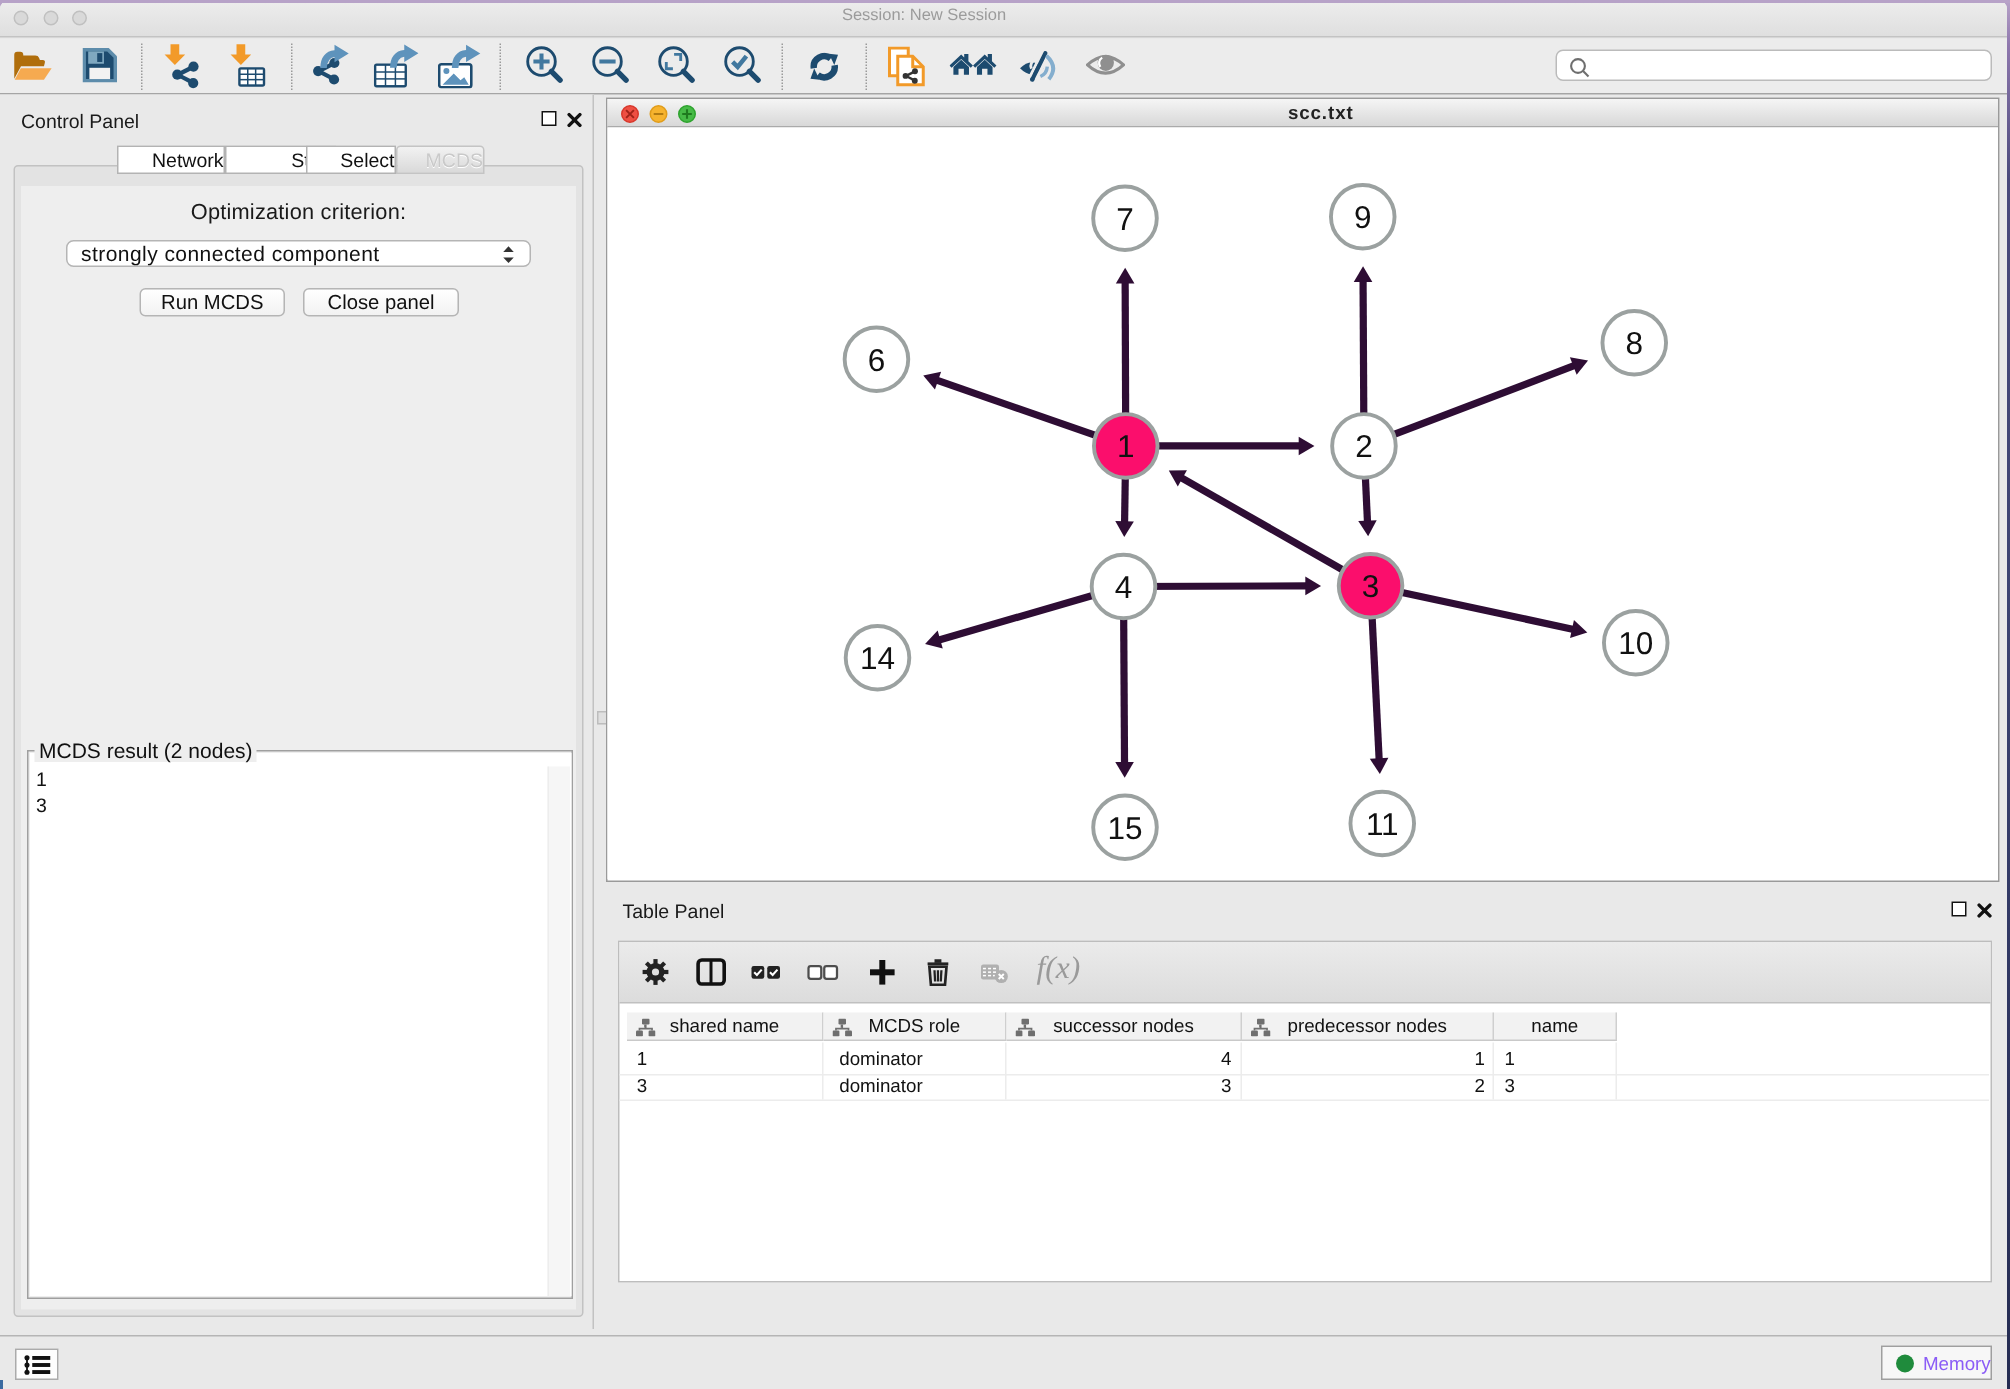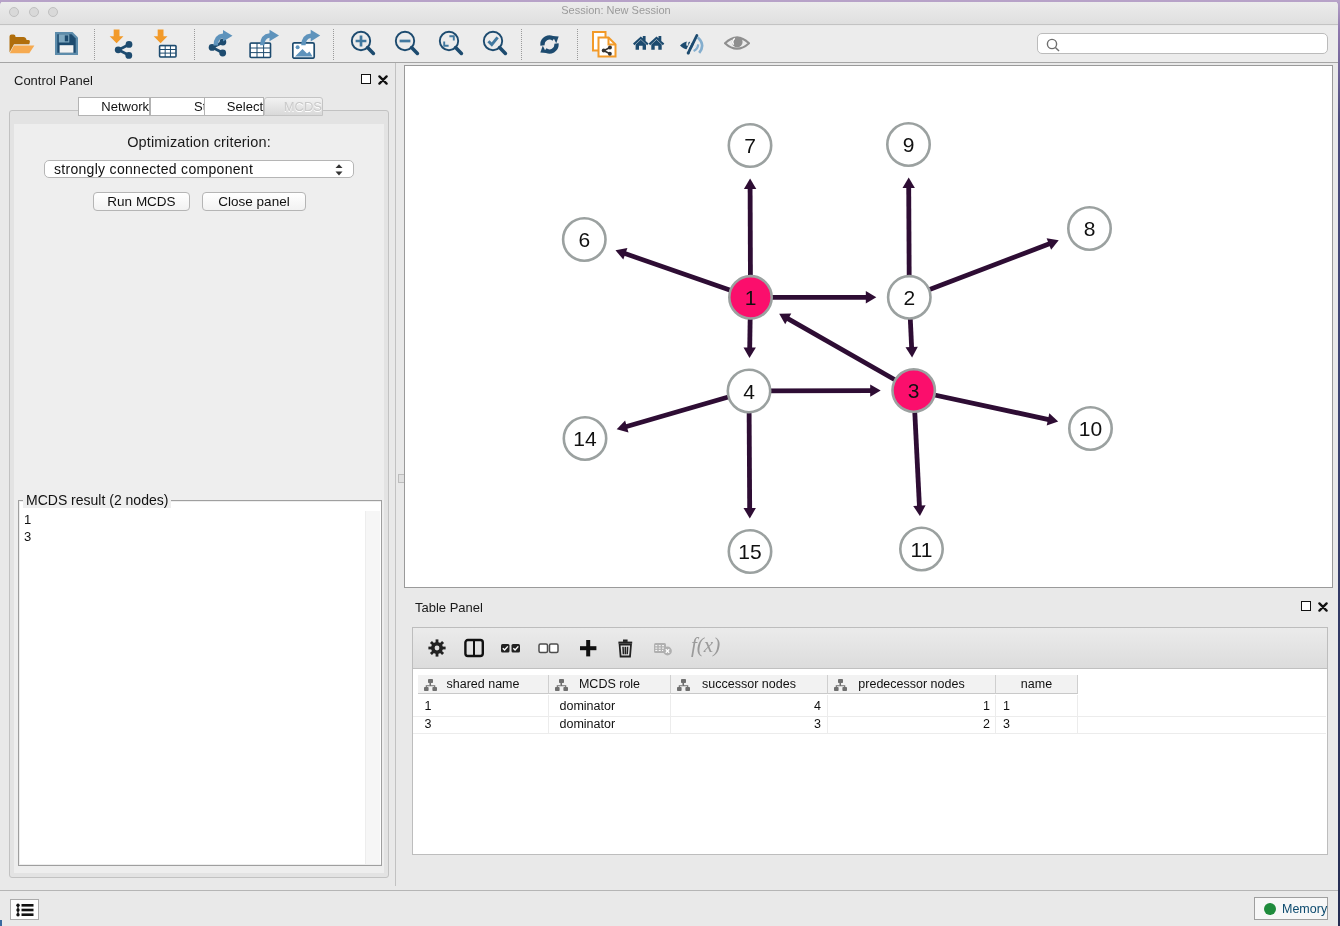--- a/index.html
+++ b/index.html
@@ -76,21 +76,21 @@
   .trow { position:absolute; font-size:12.5px; color:#111; }
   #tp-tabs { position:absolute; left:0; top:277px; width:100%; height:20px; }
   .btab { position:absolute; top:0; height:20px; background:#fff; border:1px solid #9f9f9f;
     border-radius:0 0 5px 5px; font-size:13px; color:#111; text-align:center; line-height:18px; }
   
   #statusbar { position:absolute; left:0; top:890px; width:1338px; height:34px;
     border-top:1px solid #b5b5b5; background:#e9e9e9; }
   #list-btn { position:absolute; left:10px; top:8px; width:29px; height:21px;
     background:#fdfdfd; border:1px solid #ababab; }
   #mem-btn { position:absolute; right:10px; top:6px; width:74px; height:23px;
-    background:#f7f7f7; border:1px solid #9f9f9f; font-size:12.5px; color:#0c4a6e;padding-left:36px; }
+    background:#f7f7f7; border:1px solid #9f9f9f; font-size:12.5px; color:#8b5cf6;padding-left:36px; }
 </style>
 </head>
 <body>
 <div id="desk-right"></div>
 <div id="desk-top"></div>
 <div id="desk-bl"></div>
 <div id="win">
   <div id="titlebar">
     <div class="tl t1"></div>
       <div class="tl t2"></div>
@@ -281,20 +281,38 @@
       <div class="tab" style="left:0px;width:72px;">Network</div>
       <div class="tab" style="left:72px;width:74px;">Style</div>
       <div class="tab" style="left:126px;width:60px;">Select</div>
       <div class="tab" style="left:186px;width:59px;background:linear-gradient(#f2f2f2,#d9d9d9);color:#c9c9c9;border-color:#c4c4c4;border-radius:3px 3px 0 0;text-shadow:0 1px 0 #fff;">MCDS</div>
     </div>
   </div>
   <div style="position:absolute;left:395px;top:63px;width:1px;height:823px;background:#c2c2c2;"></div>
   <div id="vgrip"></div>
   <div style="position:absolute;left:865px;top:589px;width:9px;height:7px;background:#e0e0e0;border:1px solid #bdbdbd;"></div>
   <div id="netwin">
+    <div id="net-titlebar">
+      <div class="ntl" style="left:9px;background:#ee4f43;border:1px solid #d8382c;">
+          <svg width="12" height="12" viewBox="0 0 12 12">
+            <path d="M3.4 3.4 L8.6 8.6 M8.6 3.4 L3.4 8.6" stroke="#a02218" stroke-width="1.3"></path>
+          </svg>
+        </div>
+      <div class="ntl" style="left:28px;background:#f6b32e;border:1px solid #e09c1a;">
+          <svg width="12" height="12" viewBox="0 0 12 12">
+            <path d="M2.8 6 H9.2" stroke="#b27b12" stroke-width="1.4"></path>
+          </svg>
+        </div>
+      <div class="ntl" style="left:47px;background:#46ba46;border:1px solid #2ea32e;">
+          <svg width="12" height="12" viewBox="0 0 12 12">
+            <path d="M2.8 6 H9.2 M6 2.8 V9.2" stroke="#1e7a1e" stroke-width="1.4"></path>
+          </svg>
+        </div>
+      <div id="net-title">scc.txt</div>
+    </div>
     <div id="net-canvas">
       <svg width="927" height="501" viewBox="0 0 927 501" font-family="Liberation Sans, sans-serif">
 <line x1="345.5" y1="212.3" x2="345.1" y2="102.0" stroke="#2E0D34" stroke-width="4.8"></line>
 <polygon points="345.1,93.5 351.3,104.0 338.9,104.0" fill="#2E0D34"></polygon>
 <line x1="345.5" y1="212.3" x2="218.5" y2="168.1" stroke="#2E0D34" stroke-width="4.8"></line>
 <polygon points="210.5,165.3 222.4,162.9 218.3,174.6" fill="#2E0D34"></polygon>
 <line x1="345.5" y1="212.3" x2="462.8" y2="212.3" stroke="#2E0D34" stroke-width="4.8"></line>
 <polygon points="471.3,212.3 460.8,218.5 460.8,206.1" fill="#2E0D34"></polygon>
 <line x1="345.5" y1="212.3" x2="344.7" y2="264.5" stroke="#2E0D34" stroke-width="4.8"></line>
 <polygon points="344.5,273.0 338.5,262.4 350.9,262.6" fill="#2E0D34"></polygon>

